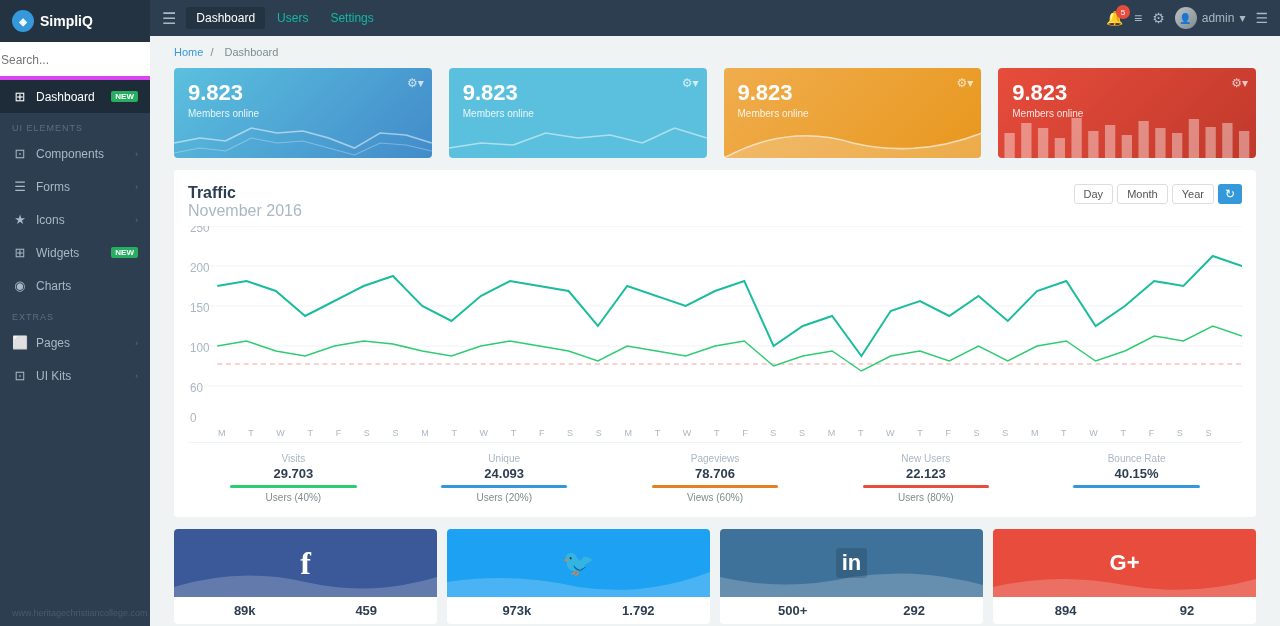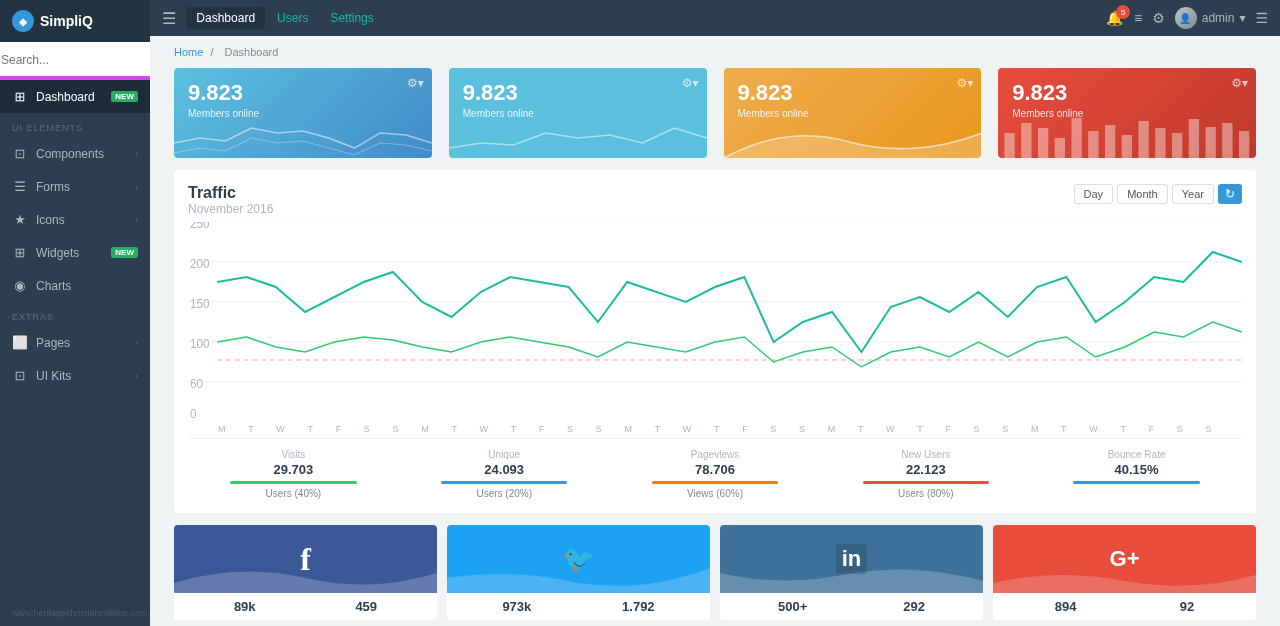--- a/index.html
+++ b/index.html
@@ -193,21 +193,21 @@
       padding: 14px;
       margin-bottom: 12px;
     }
     .traffic-header {
       display: flex;
       justify-content: space-between;
       align-items: flex-start;
       margin-bottom: 6px;
     }
     .traffic-title { font-size: 16px; font-weight: 600; color: #2c3e50; }
-    .traffic-subtitle { font-size: 12px; color: #aab7c4; }
+    .traffic-subtitle { font-size: 16px; color: #aab7c4; }
     .traffic-controls { display: flex; gap: 4px; align-items: center; }
     .traffic-btn {
       padding: 3px 9px;
       font-size: 11px;
       border: 1px solid #ddd;
       background: #fff;
       color: #555;
       border-radius: 3px;
       cursor: pointer;
     }

